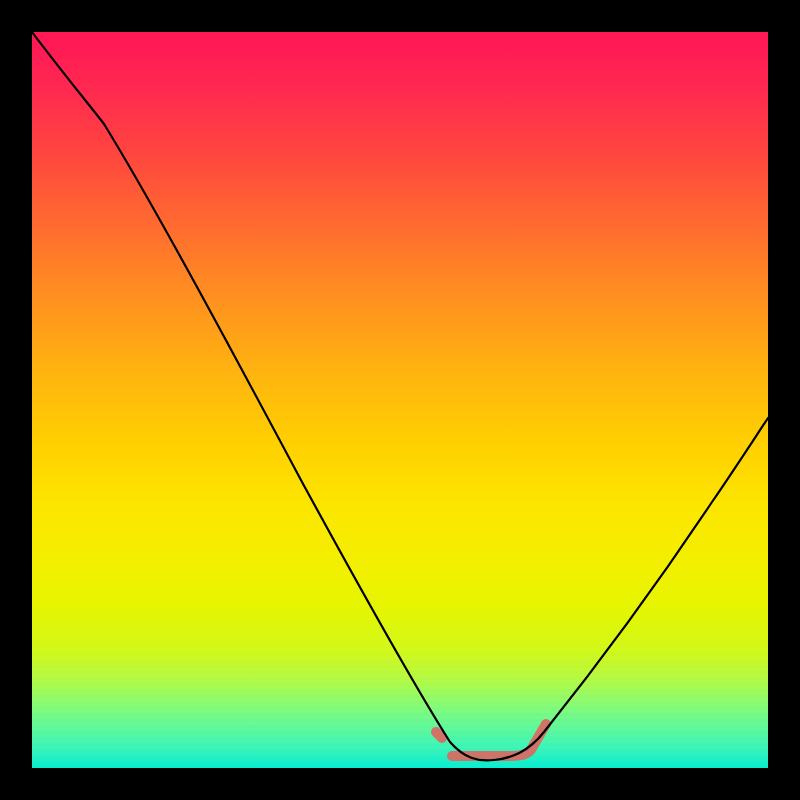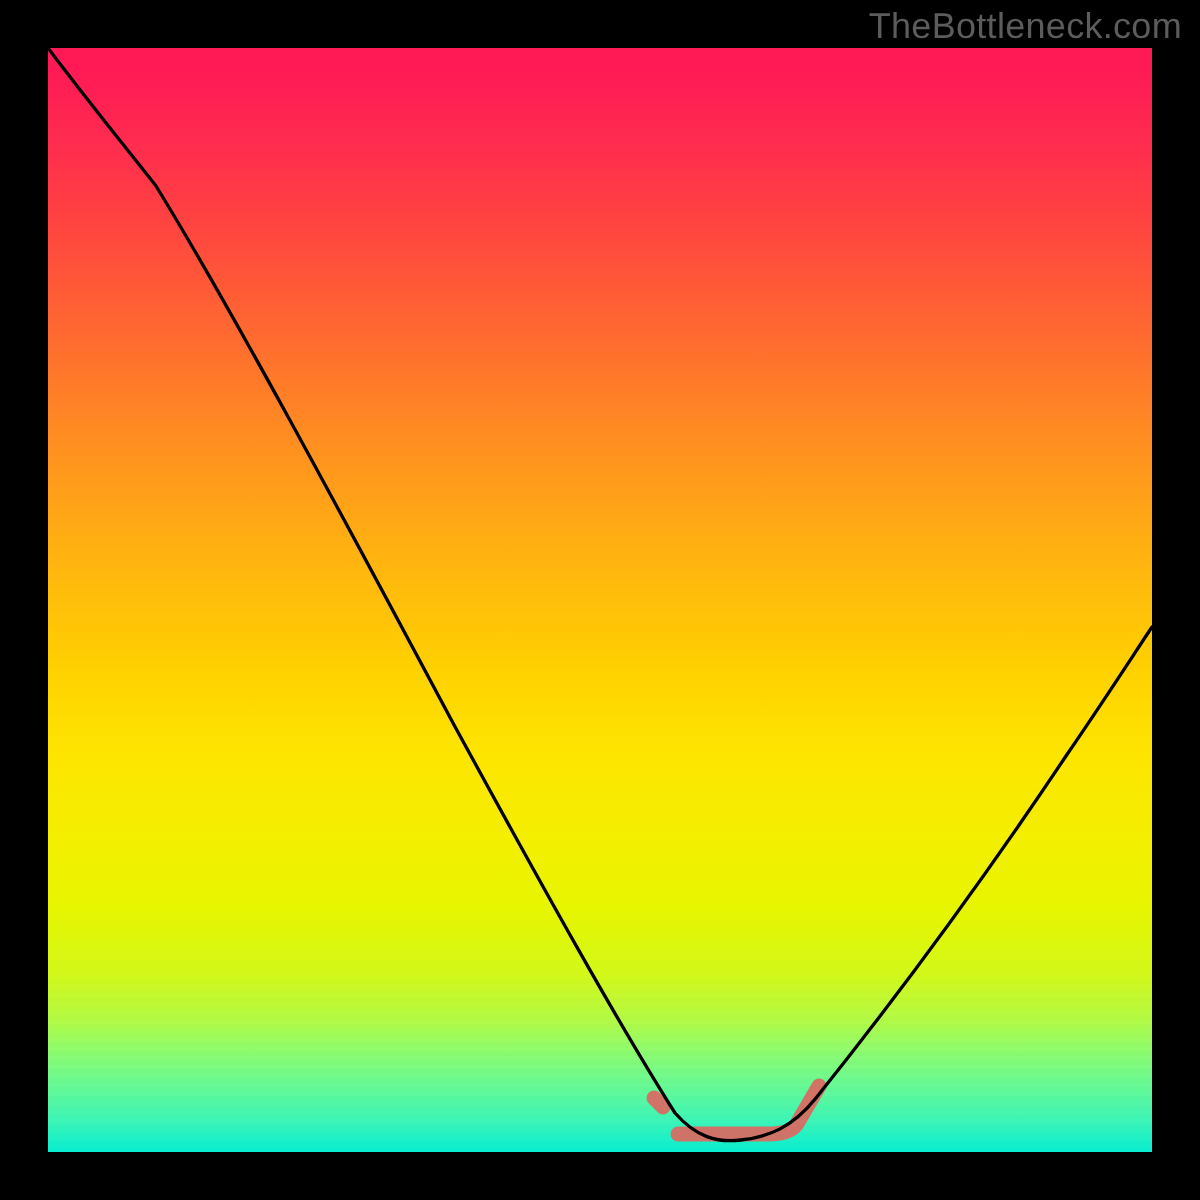--- a/index.html
+++ b/index.html
@@ -90,21 +90,20 @@
     stroke-linecap: round;
     stroke-linejoin: round;
     opacity: 0.95;
   }
 </style>
 </head>
 <body>
 
 <div class="container">
 
-  <div class="watermark">TheBottleneck.com</div>
 
   <div class="plot-area">
     <div class="gradient-bg"></div>
     <div class="bands"></div>
 
     <svg class="curve" viewBox="0 0 736 736" preserveAspectRatio="none">
 
       <g>
 
         <path class="pink-mark" d="M 404 700 L 410 706"></path>

